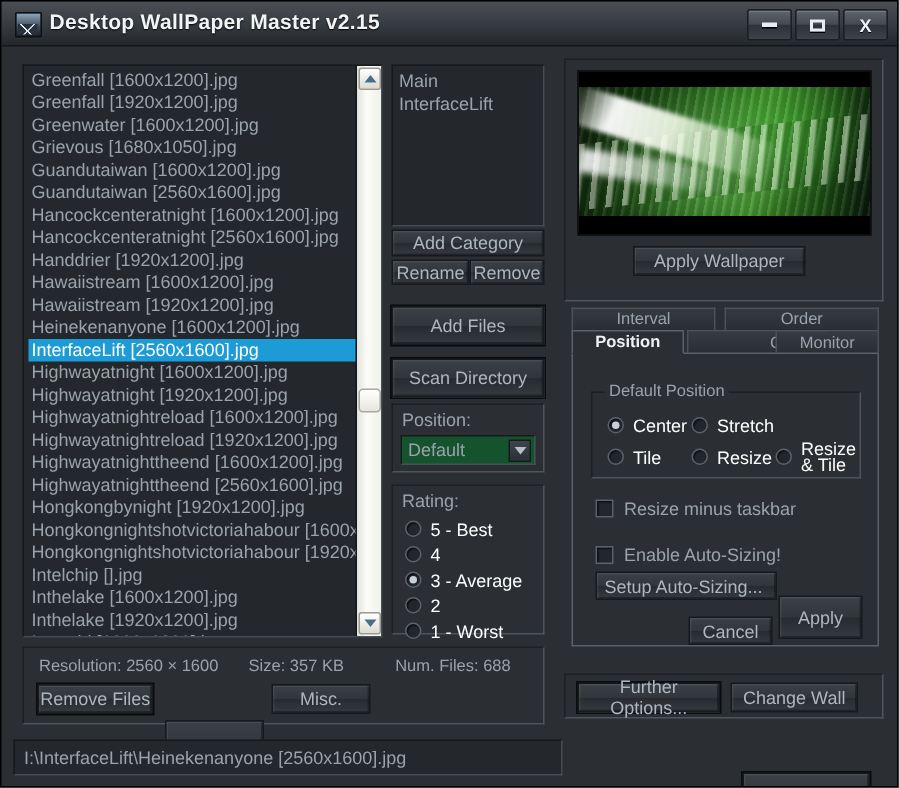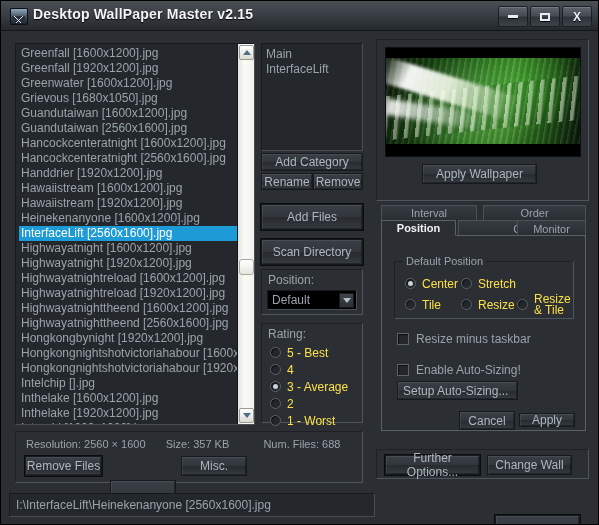--- a/index.html
+++ b/index.html
@@ -120,21 +120,21 @@
     border:1px solid #4e555c;
     border-top-color:#1d2125;border-left-color:#1d2125;
     box-sizing:border-box;
   }
   .pos-group{left:260px;top:268px;width:102px;height:46px;}
   .rate-group{left:260px;top:322px;width:102px;height:100px;}
   .grp-label{font-size:12px;color:#9aa3ab;}
 
   .combo{
     position:absolute;left:5px;top:20px;width:90px;height:20px;
-    background:#000000;border:1px solid #171a1d;border-right-color:#4a5056;border-bottom-color:#4a5056;
+    background:#14532d;border:1px solid #171a1d;border-right-color:#4a5056;border-bottom-color:#4a5056;
     box-sizing:border-box;
     text-align:center;
   }
   .combo-val{position:absolute;left:4px;top:2px;font-size:12px;color:#9aa3ab;}
   .combo-arrow{
     position:absolute;right:2px;top:2px;width:15px;height:15px;
     background:linear-gradient(180deg,#3e444a,#2b3036);
     border:1px solid #171a1d;box-sizing:border-box;
     display:flex;align-items:center;justify-content:center;
   }
@@ -143,21 +143,21 @@
   .radio{
     width:11px;height:11px;border-radius:50%;
     border:1px solid #5b6269;background:#23272b;
     box-sizing:border-box;position:relative;flex:0 0 auto;
     box-shadow:inset 1px 1px 1px rgba(0,0,0,.6);
   }
   .radio.on:after{
     content:"";position:absolute;left:2px;top:2px;width:5px;height:5px;
     border-radius:50%;background:#c8d0d8;
   }
-  .rrow{display:flex;align-items:center;gap:6px;font-size:12px;color:#fde047;height:17px;}
+  .rrow{display:flex;align-items:center;gap:6px;font-size:12px;color:#ffffff;height:17px;}
 
   
   .preview-group{left:375px;top:38px;width:213px;height:162px;}
   .preview{
     position:absolute;left:8px;top:7px;width:196px;height:110px;
     background:#000;overflow:hidden;border:1px solid #0d0f11;box-sizing:border-box;
   }
   .pv-sky{position:absolute;left:0;top:0;width:100%;height:100%;background:#000;}
   .pv-band{
     position:absolute;left:0;top:10px;width:100%;height:88px;
@@ -393,21 +393,21 @@
   <div class="crow" style="position:absolute;left:396px;top:331px;">
     <span class="chk"></span>
     <span>Resize minus taskbar</span>
   </div>
   <div class="crow" style="position:absolute;left:396px;top:362px;">
     <span class="chk"></span>
     <span>Enable Auto-Sizing!</span>
   </div>
   <div class="btn" style="position:absolute;left:396px;top:380px;width:121px;height:19px;justify-content:flex-start;padding-left:5px;">Setup Auto-Sizing...</div>
   <div class="btn" style="position:absolute;left:458px;top:410px;width:56px;height:19px;">Cancel</div>
-  <div class="btn" style="position:absolute;left:518px;top:412px;width:56px;height:14px;">Apply</div>
+  <div class="btn" style="position:absolute;left:518px;top:396px;width:56px;height:29px;">Apply</div>
 
   <div class="group status">
     <div class="statline">
       <span>Resolution: 2560 × 1600</span>
       <span style="display:inline-block;width:14px;"></span>
       <span>Size: 357 KB</span>
       <span style="display:inline-block;width:28px;"></span>
       <span>Num. Files: 688</span>
     </div>
     <div class="btn btn-outline" style="position:absolute;left:9px;top:24px;width:77px;height:20px;">Remove Files</div>

